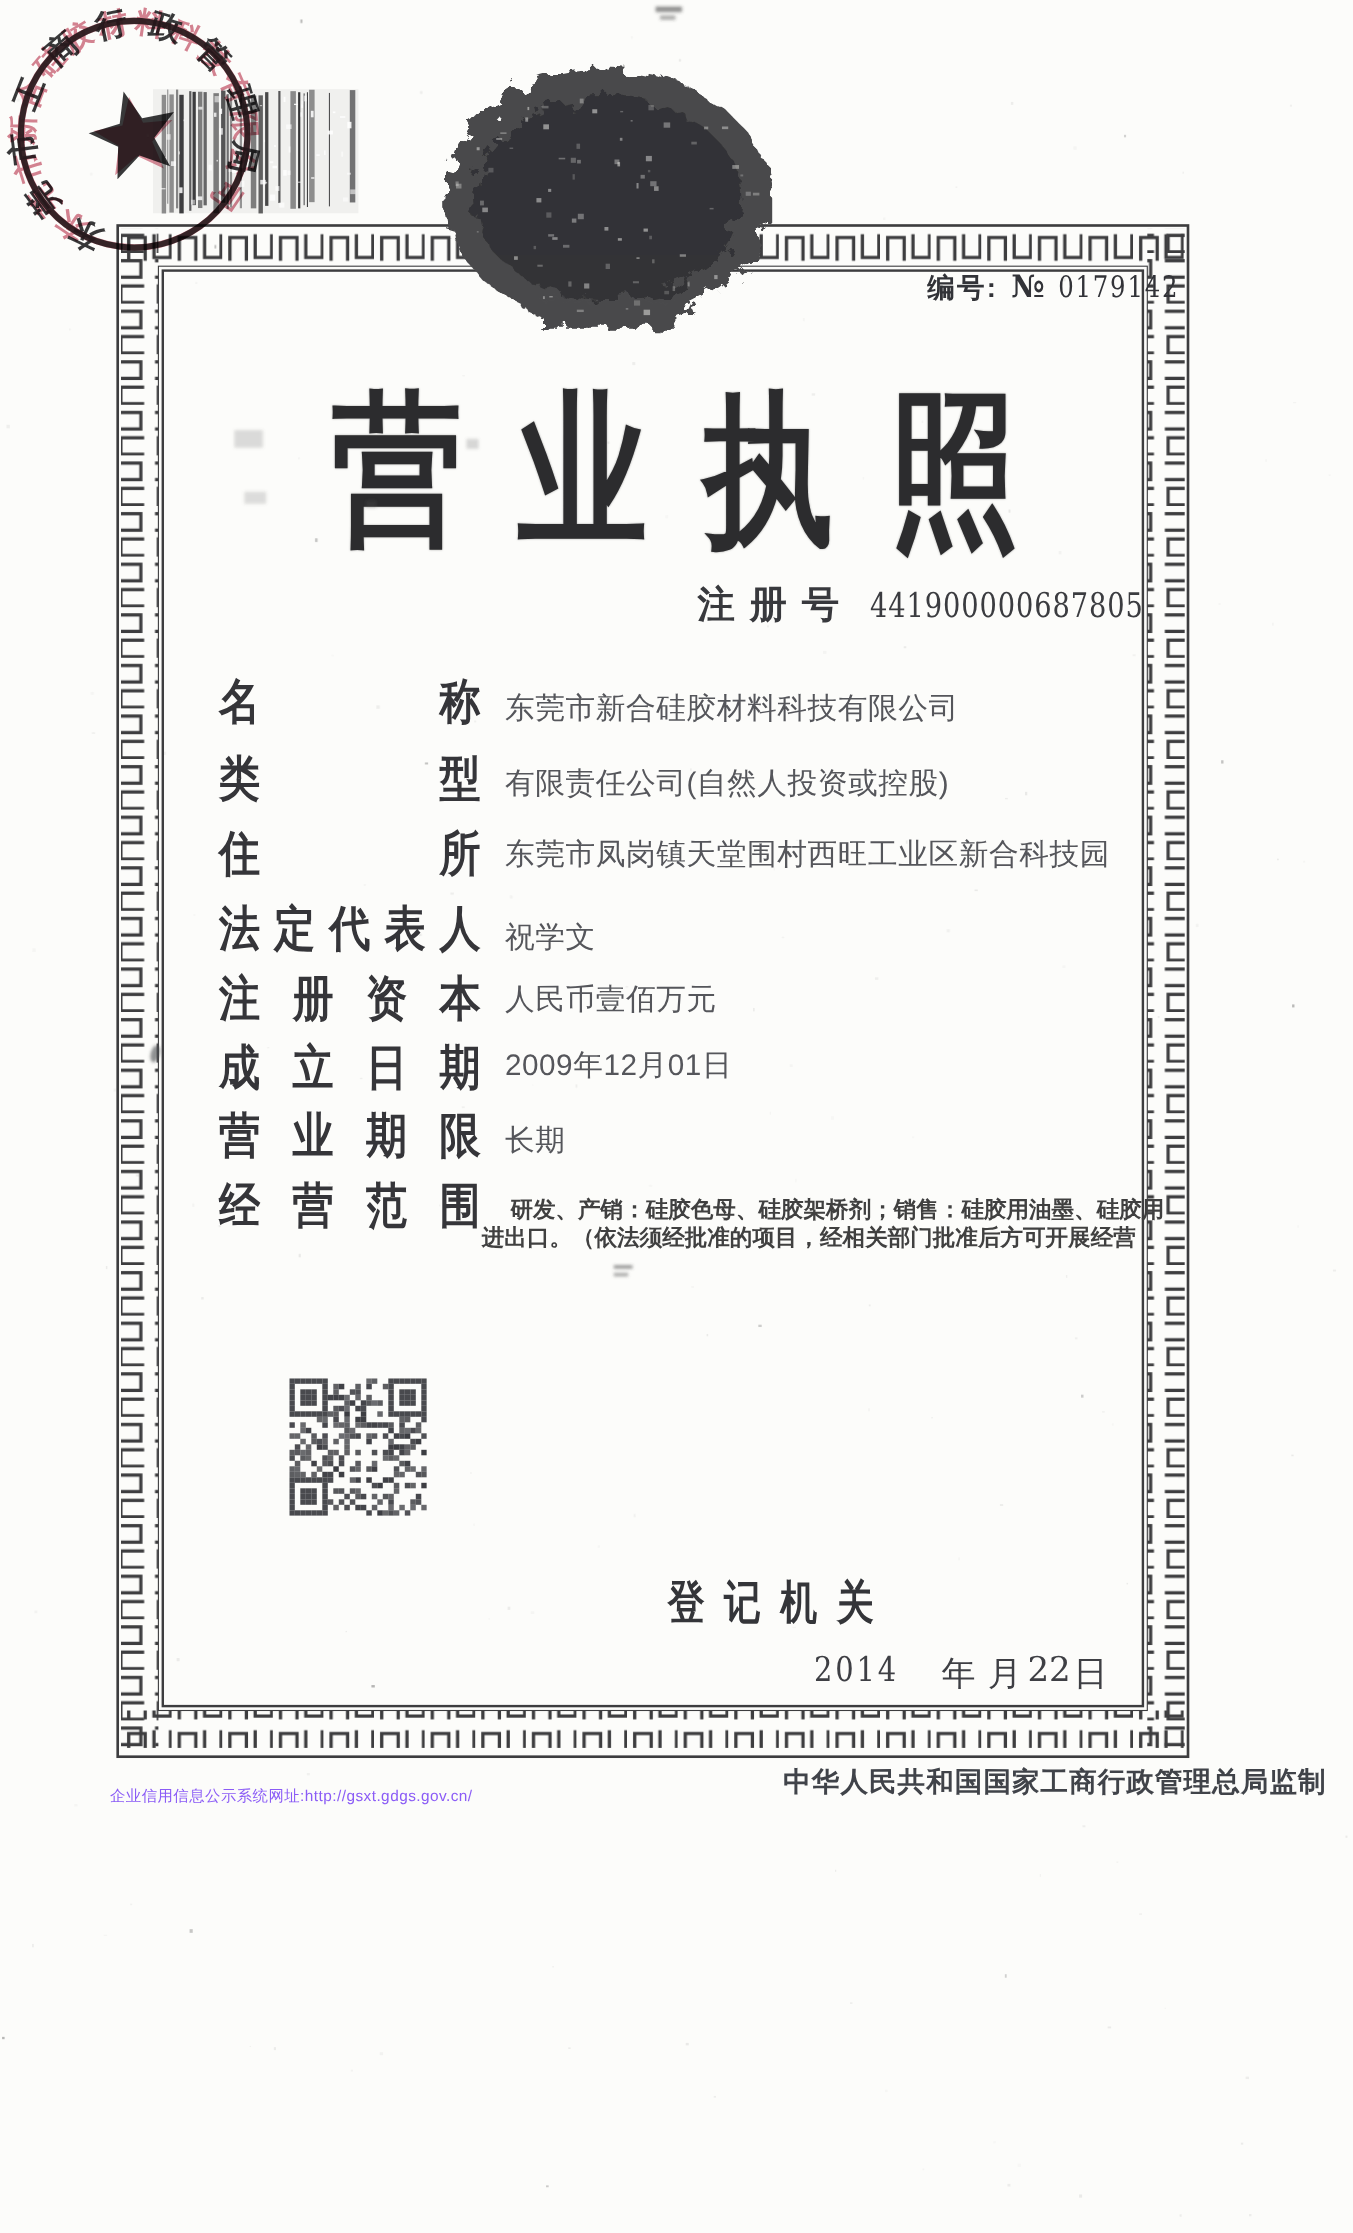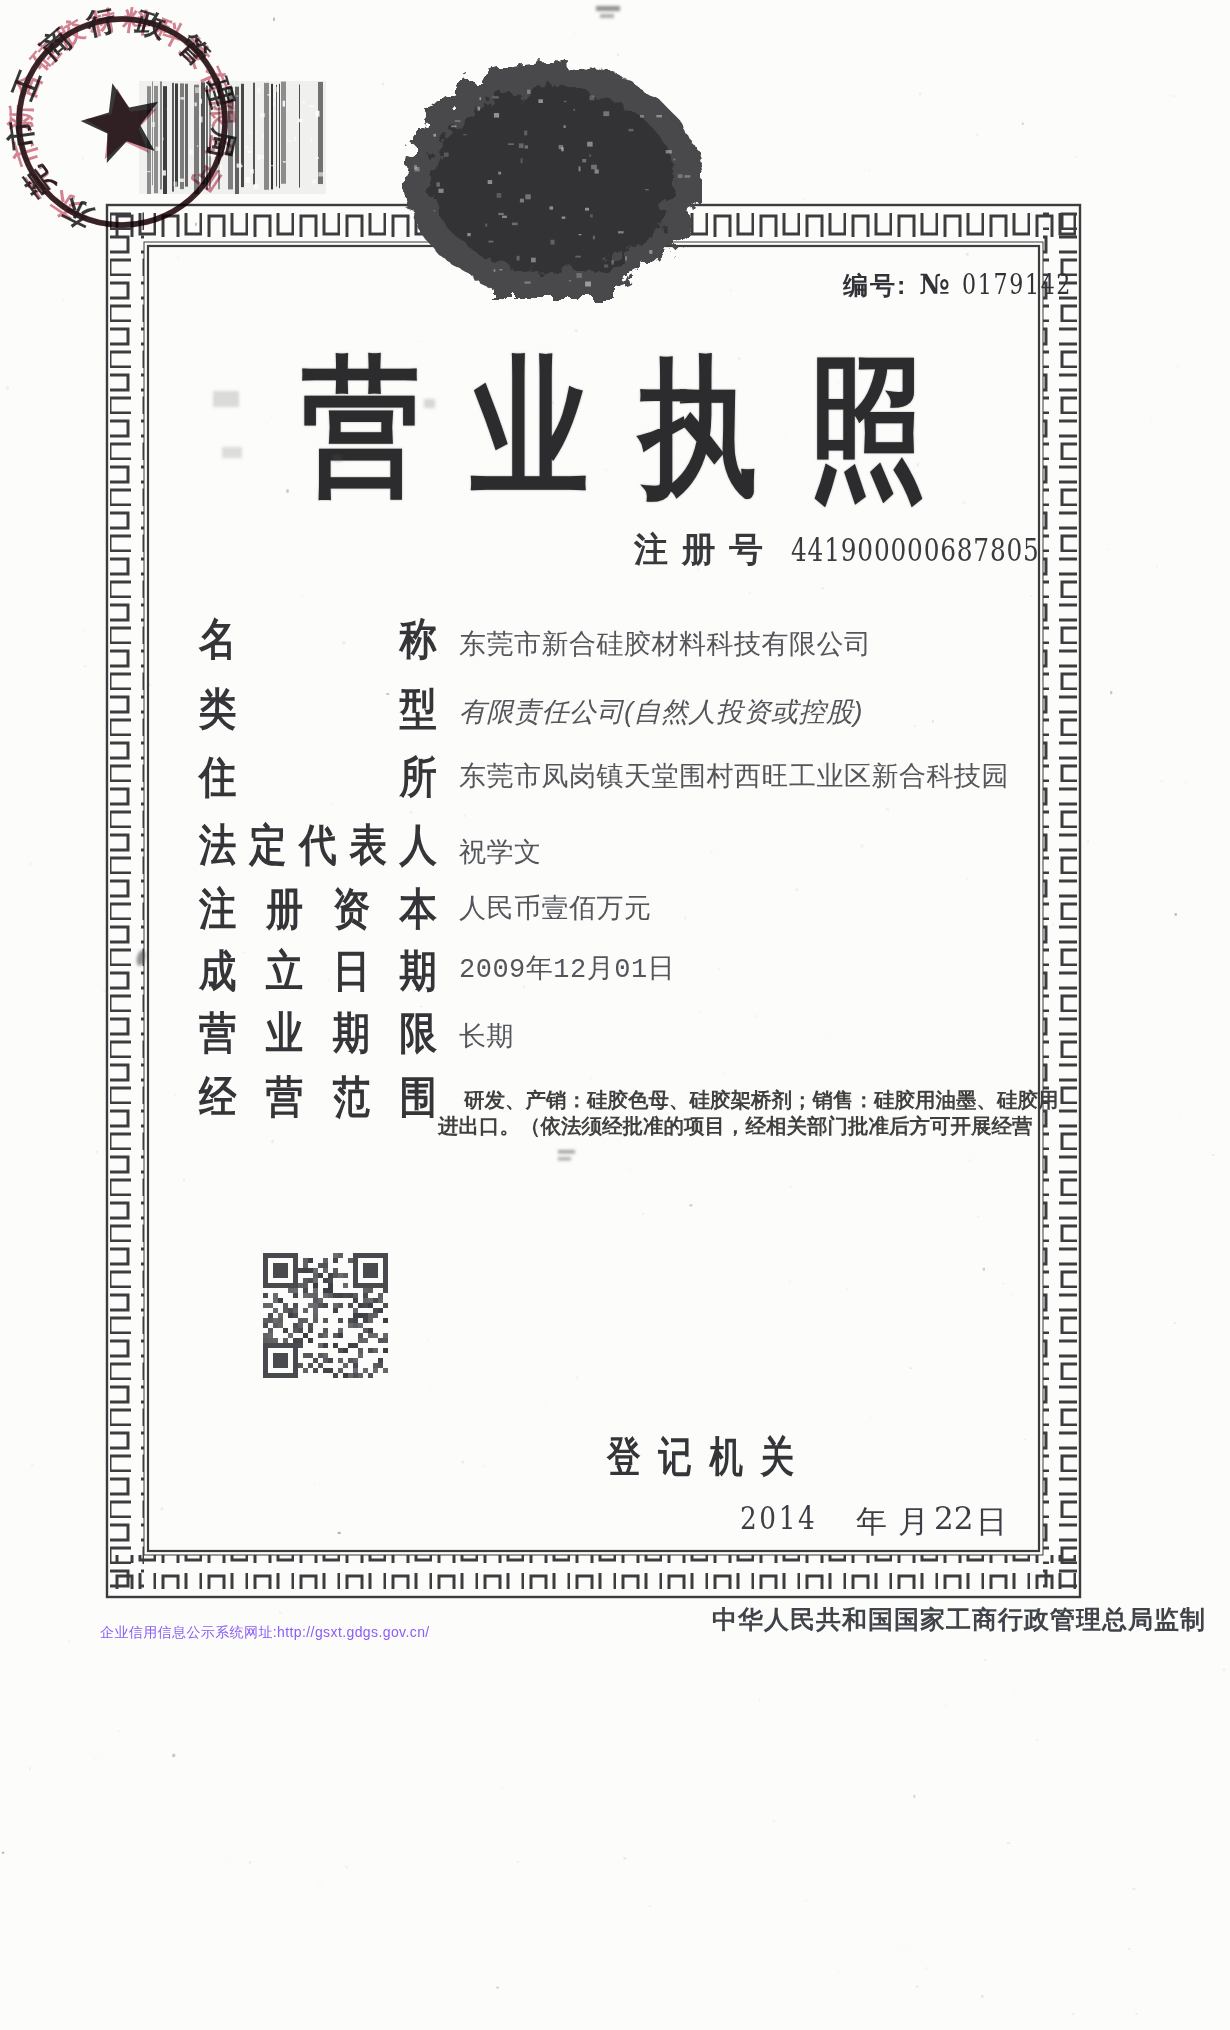--- a/index.html
+++ b/index.html
@@ -3,21 +3,21 @@
 <meta charset="utf-8">
 <style>
   :root{ --seal-red:#ce6b7d; --seal-black:#1e1e20; --ink:#3a3b3f; --border:#3d3d3f; }
   html,body{margin:0;padding:0;background:#ffffff;}
   .page{position:relative;width:1230px;height:2030px;background:#fcfcfa;overflow:hidden;
         font-family:"Liberation Sans","DejaVu Sans",sans-serif;}
   .abs{position:absolute;}
   svg.overlay{position:absolute;left:0;top:0;pointer-events:none;}
 
   
-  .serial{left:843px;top:268px;display:flex;align-items:baseline;gap:12px;color:#323338;}
+  .serial{left:843px;top:244px;display:flex;align-items:baseline;gap:12px;color:#323338;}
   .serial .lab{font-size:25px;font-weight:bold;letter-spacing:2px;}
   .serial .no{font-family:"DejaVu Serif",serif;font-weight:bold;font-size:28px;}
   .serial .digits{font-family:"DejaVu Serif",serif;font-size:27px;letter-spacing:2px;
                   transform:scaleX(.82);transform-origin:0 100%;}
 
   
   .title{left:302px;top:352px;font-size:150px;line-height:150px;font-weight:bold;color:#2c2c2e;
          letter-spacing:65px;transform:scaleX(.785);transform-origin:0 0;white-space:nowrap;
          text-shadow:0 0 2px rgba(45,45,45,.5);}
 
@@ -269,29 +269,29 @@
 
   <div class="abs regline">
     <span class="reg-label">注 册 号</span>
     <span class="reg-number">441900000687805</span>
   </div>
 
   <div id="fields">
       <div class="f-label" style="top: 616px;">名称</div>
       <div class="f-value" style="top: 626px;">东莞市新合硅胶材料科技有限公司</div>
       <div class="f-label" style="top: 686px;">类型</div>
-      <div class="f-value" style="top: 694px; font-style: italic;">有限责任公司(自然人投资或控股)</div>
+      <div class="f-value" style="top: 694px;">有限责任公司(自然人投资或控股)</div>
       <div class="f-label" style="top: 754px;">住所</div>
       <div class="f-value" style="top: 758px;">东莞市凤岗镇天堂围村西旺工业区新合科技园</div>
       <div class="f-label" style="top: 822px;">法定代表人</div>
       <div class="f-value" style="top: 834px;">祝学文</div>
       <div class="f-label" style="top: 886px;">注册资本</div>
       <div class="f-value" style="top: 890px;">人民币壹佰万元</div>
       <div class="f-label" style="top: 948px;">成立日期</div>
-      <div class="f-value" style="top: 950px; font-family: Liberation Mono, monospace;">2009年12月01日</div>
+      <div class="f-value" style="top: 950px;">2009年12月01日</div>
       <div class="f-label" style="top: 1010px;">营业期限</div>
       <div class="f-value" style="top: 1018px;">长期</div>
       <div class="f-label" style="top: 1074px;">经营范围</div>
       <div class="f-scope">
         <div class="scope-line indent">研发、产销：硅胶色母、硅胶架桥剂；销售：硅胶用油墨、硅胶用</div>
         <div class="scope-line">进出口。（依法须经批准的项目，经相关部门批准后方可开展经营</div>
       </div>
     </div>
 
   <svg class="overlay" id="qr" style="left:263px;top:1253px" width="125" height="125">

